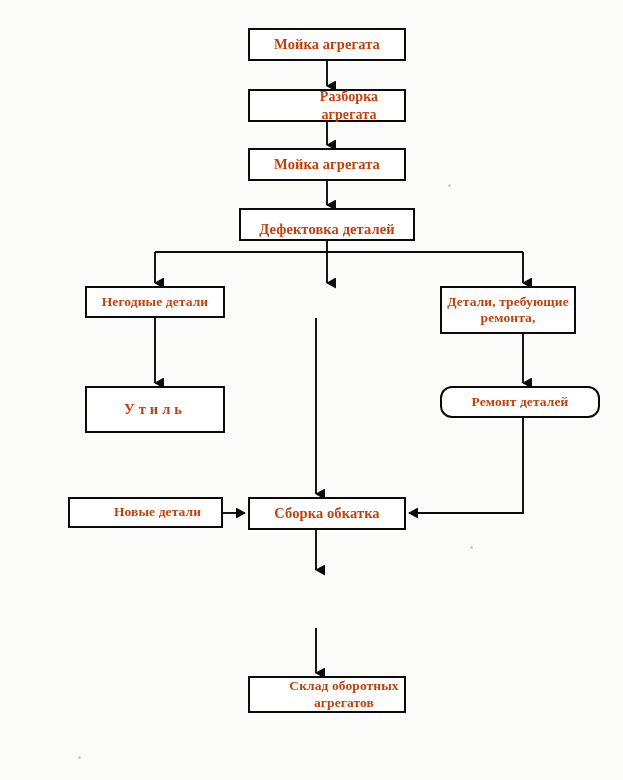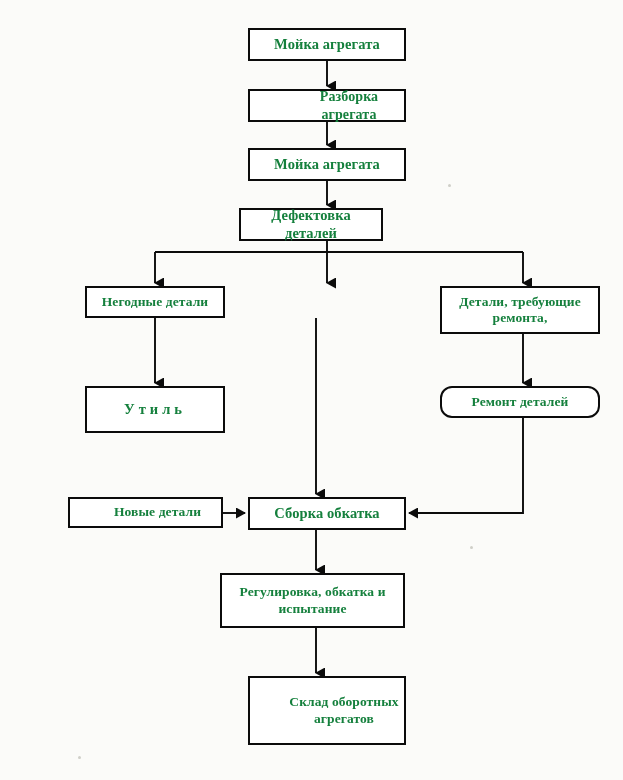--- a/index.html
+++ b/index.html
@@ -31,48 +31,48 @@
   }
   .node {
     position: absolute;
     box-sizing: border-box;
     background: #ffffff;
     border: 2.6px solid #0b0b0b;
     display: flex;
     align-items: center;
     justify-content: center;
     text-align: center;
-    color: #15803d;
+    color: #c2410c;
     font-weight: bold;
     line-height: 1.22;
     z-index: 3;
     letter-spacing: 0.1px;
   }
   .node .lbl {
     display: block;
     padding: 0 5px;
     white-space: pre-line;
   }
   .n-wash-unit   { left:248px; top:28px;  width:158px; height:33px; font-size:14.5px; }
   .n-disassemble { left:248px; top:89px;  width:158px; height:33px; font-size:14px;padding-left:44px; }
   .n-wash-parts  { left:248px; top:148px; width:158px; height:33px; font-size:14.5px; }
-  .n-inspect     { left:239px; top:208px; width:144px; height:33px; font-size:14.5px; }
+  .n-inspect     { left:239px; top:208px; width:176px; height:33px; font-size:14.5px;align-items:flex-end; }
 
   .n-unfit       { left:85px;  top:286px; width:140px; height:32px; font-size:13.5px; }
   .n-fit         { left:250px; top:286px; width:155px; height:32px; font-size:13.5px; }
-  .n-repairable  { left:440px; top:286px; width:160px; height:48px; font-size:13.5px; }
+  .n-repairable  { left:440px; top:286px; width:136px; height:48px; font-size:13.5px; }
 
   .n-scrap       { left:85px;  top:386px; width:140px; height:47px; font-size:14.5px; }
   .n-scrap .lbl  { letter-spacing: 4px; }
   .n-repair      { left:440px; top:386px; width:160px; height:32px; font-size:13.5px;border-radius:12px; }
 
   .n-new-parts   { left:68px;  top:497px; width:155px; height:31px; font-size:13.5px;padding-left:24px; }
   .n-assemble    { left:248px; top:497px; width:158px; height:33px; font-size:14.5px; }
   .n-adjust      { left:220px; top:573px; width:185px; height:55px; font-size:13.5px; }
-  .n-store       { left:248px; top:676px; width:158px; height:69px; font-size:13.5px;padding-left:34px; }
+  .n-store       { left:248px; top:676px; width:158px; height:37px; font-size:13.5px;padding-left:34px; }
 </style>
 </head>
 <body>
 
 <div id="canvas">
 
   <svg id="wires" viewBox="0 0 623 780" xmlns="http://www.w3.org/2000/svg">
     <defs>
       <marker id="ah-down" markerWidth="11" markerHeight="10" refX="5.5" refY="9" orient="auto" markerUnits="userSpaceOnUse">
         <path d="M0,0 L11,0 L5.5,10 Z" fill="#0b0b0b"></path>
@@ -142,24 +142,20 @@
   <div class="node n-repair">
     <span class="lbl">Ремонт деталей</span>
   </div>
 
   <div class="node n-new-parts">
     <span class="lbl">Новые детали</span>
   </div>
   <div class="node n-assemble">
     <span class="lbl">Сборка обкатка</span>
   </div>
-  <div class="node n-adjust">
-    <span class="lbl">Регулировка, обкатка и
-испытание</span>
-  </div>
   <div class="node n-store">
     <span class="lbl">Склад оборотных
 агрегатов</span>
   </div>
 
   <div class="speck" style="left:448px; top:184px; width:3px; height:3px;"></div>
   <div class="speck" style="left:470px; top:546px; width:3px; height:3px;"></div>
   <div class="speck" style="left:78px;  top:756px; width:3px; height:3px;"></div>
   <div class="speck" style="left:556px; top:322px; width:2px; height:2px;"></div>
   <div class="speck" style="left:336px; top:176px; width:2px; height:2px;"></div>

